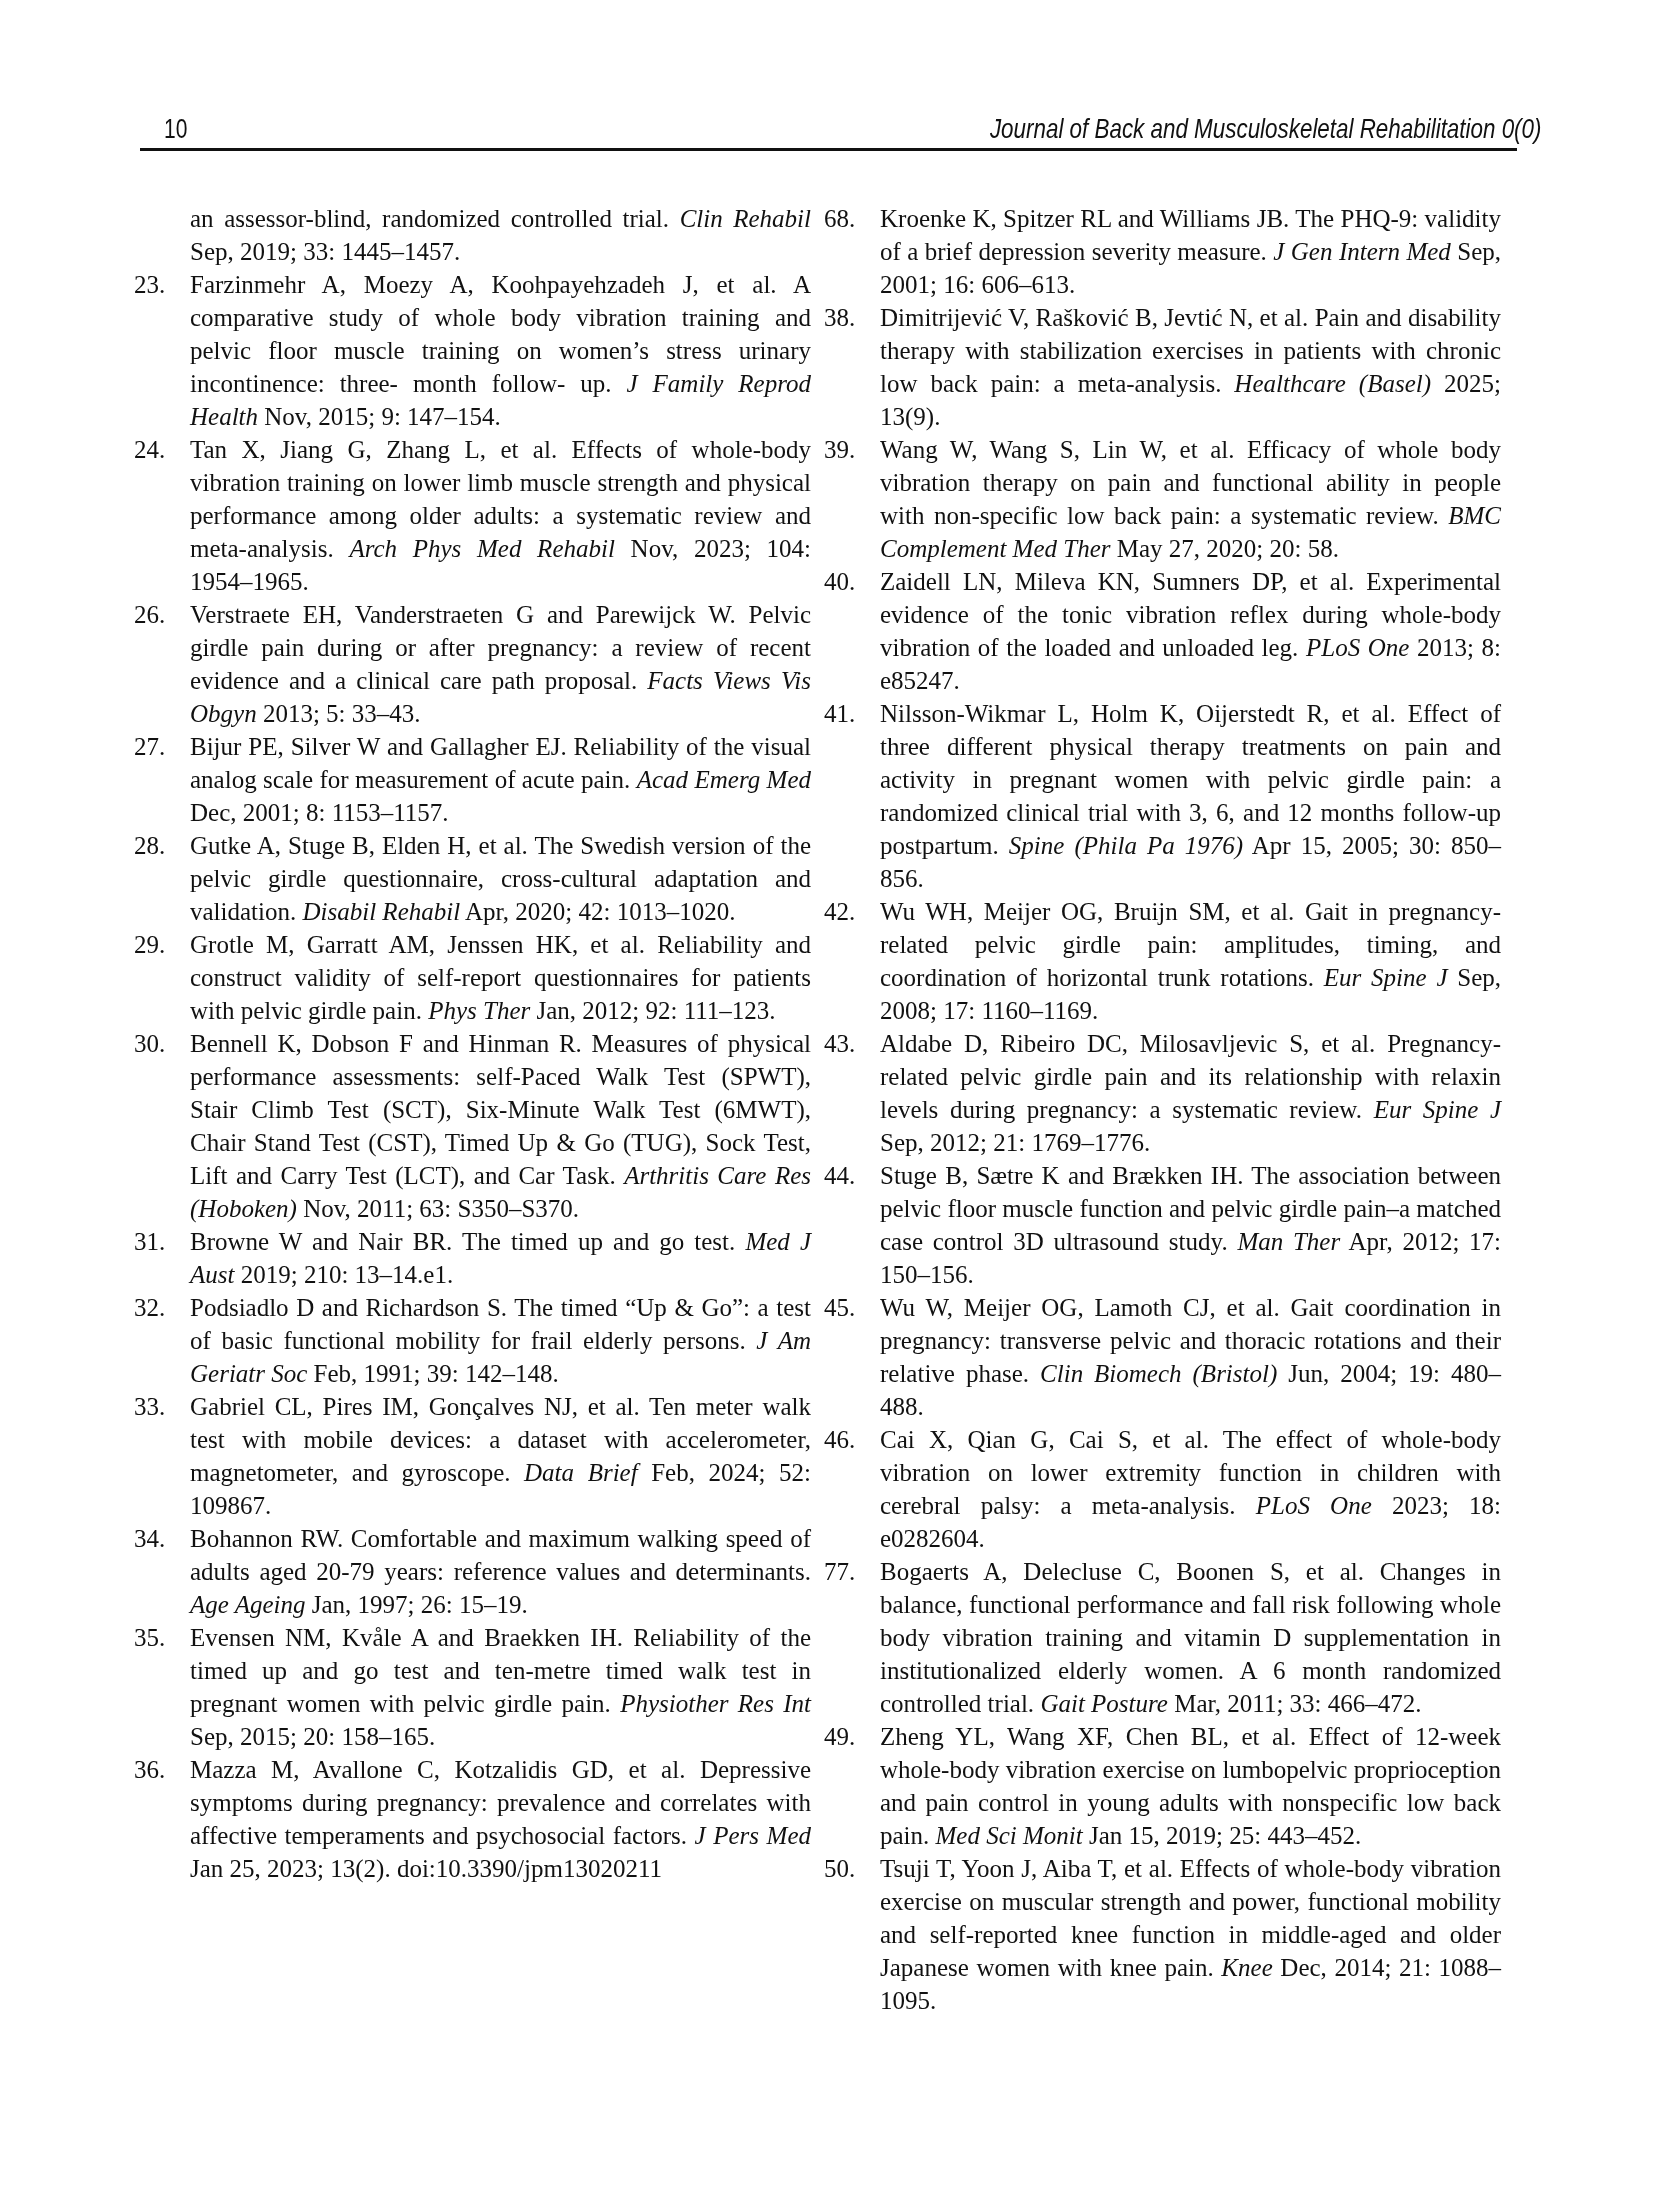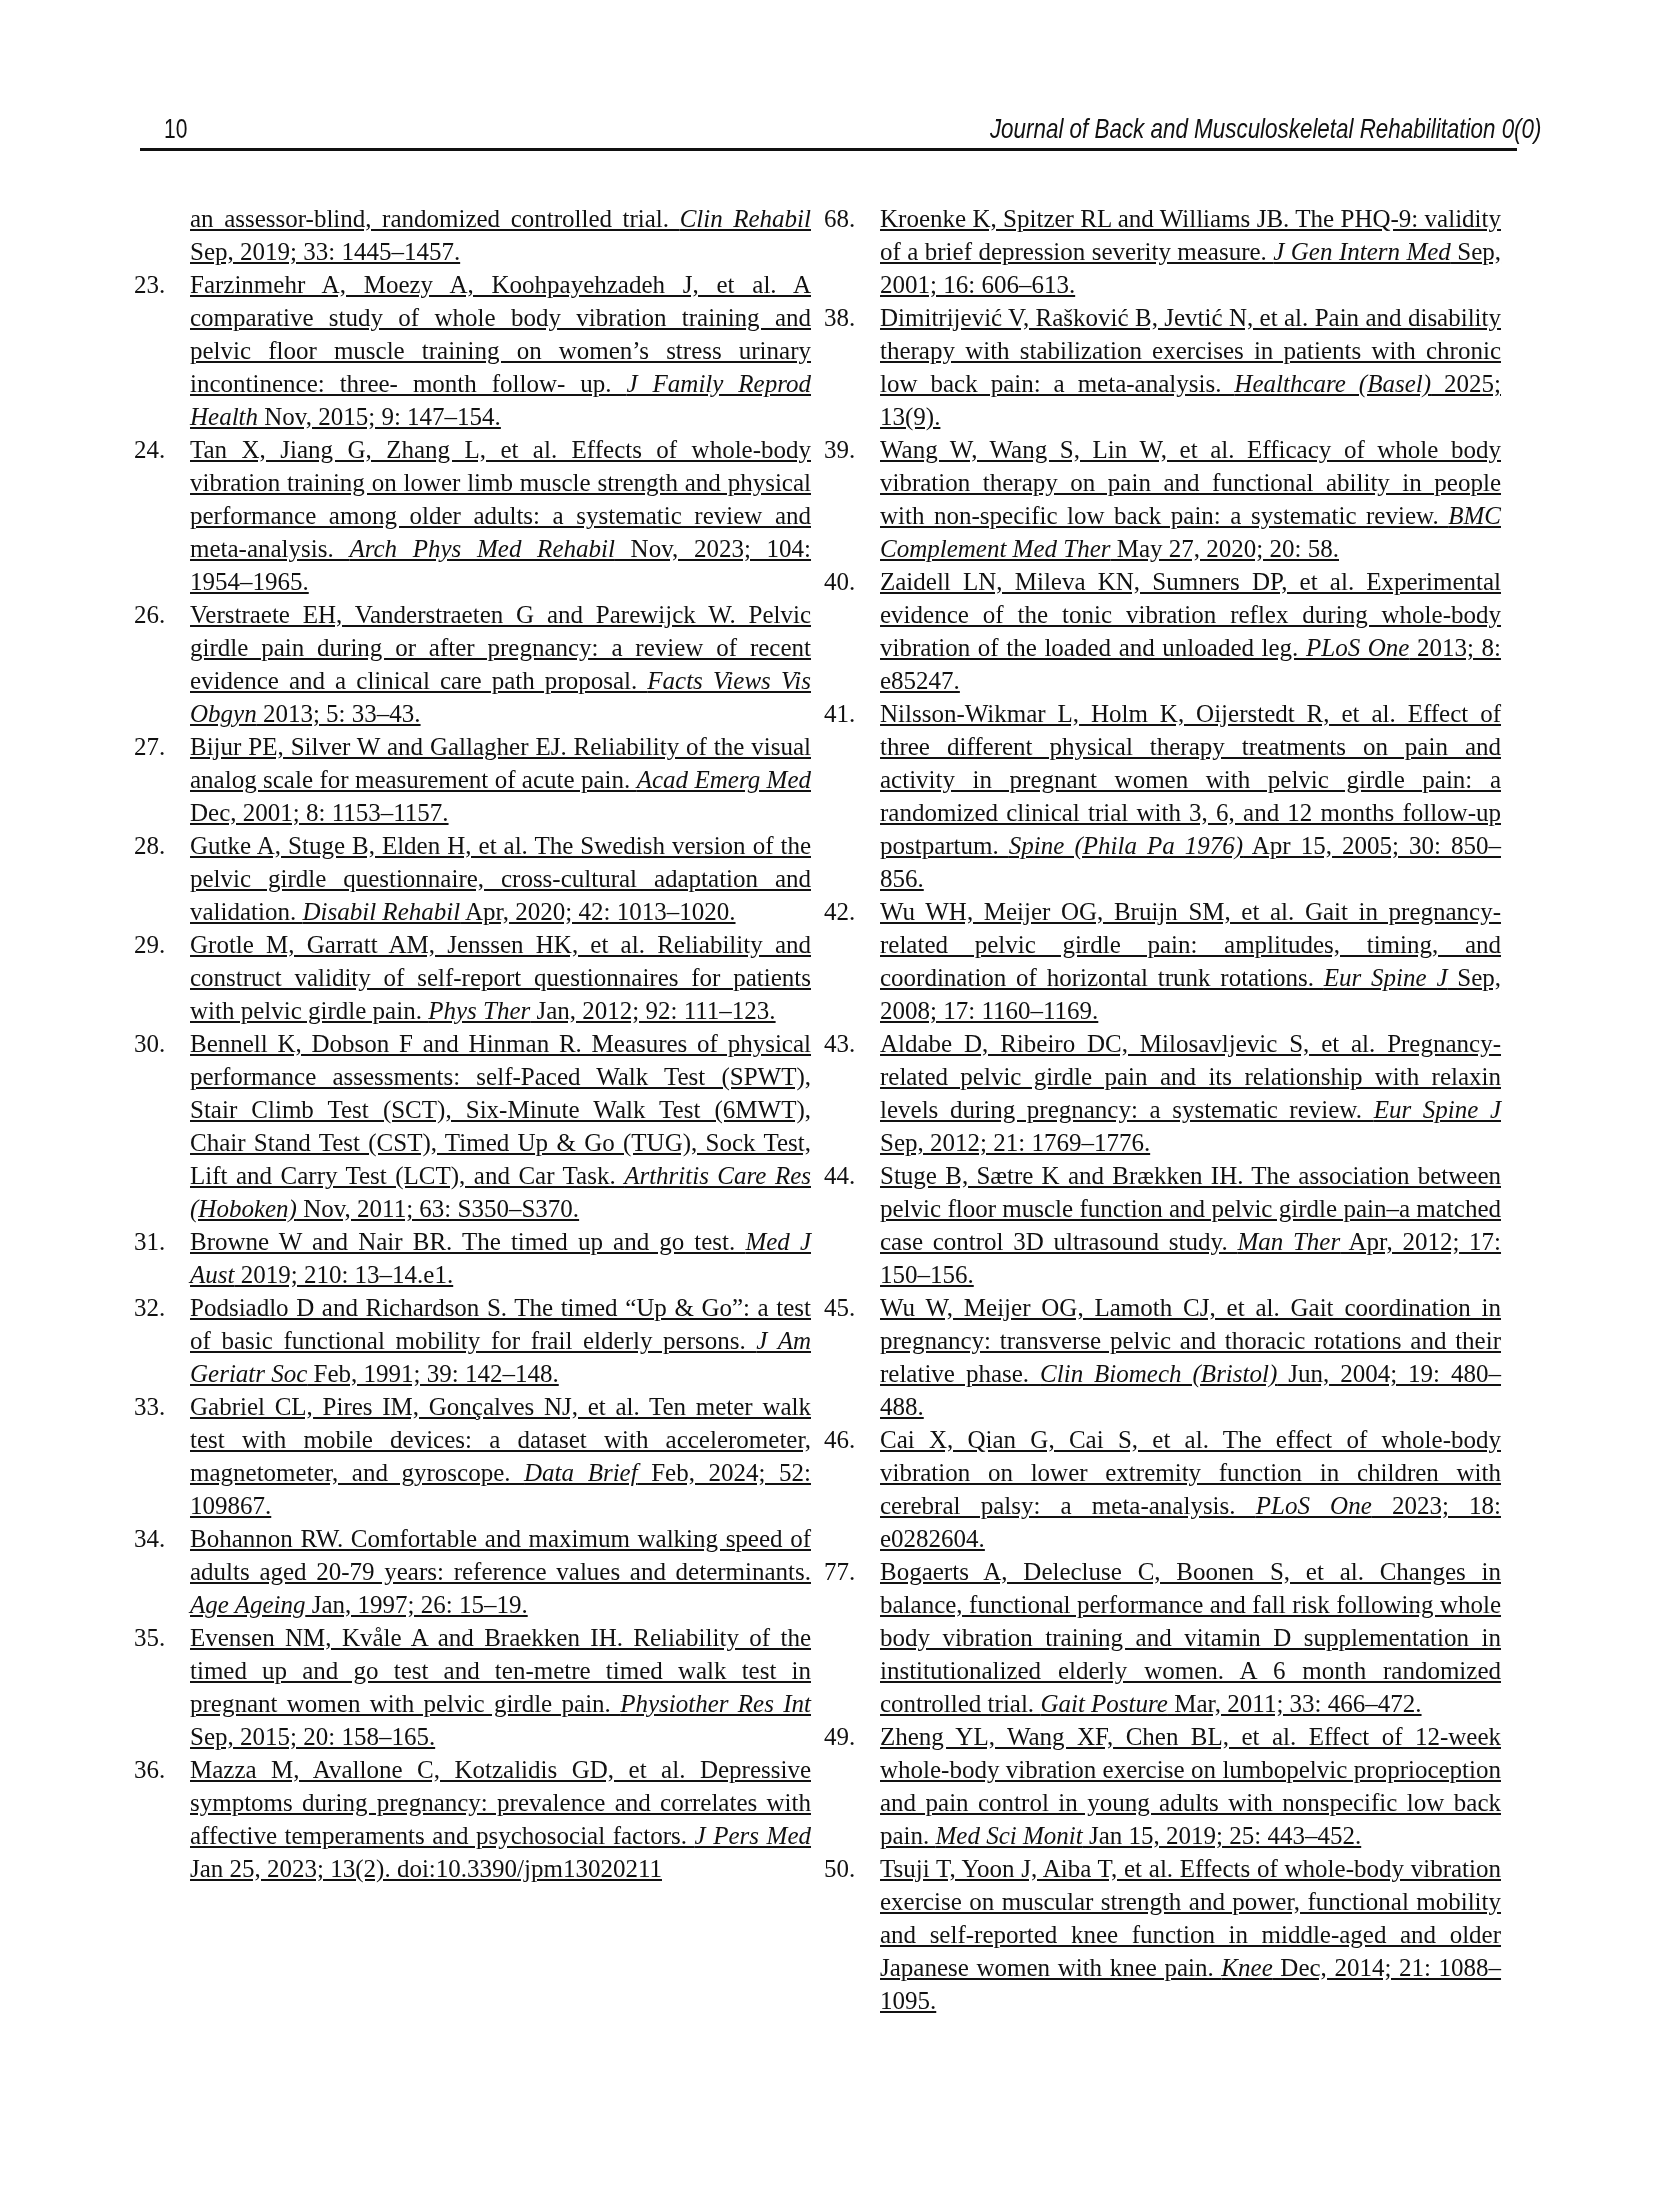--- a/index.html
+++ b/index.html
@@ -21,21 +21,21 @@
     position: absolute; right: 0; top: 6.3px;
     font-family: "Liberation Sans", "DejaVu Sans", sans-serif;
     font-style: italic; font-size: 28px; white-space: nowrap;
     transform: scaleX(0.8); transform-origin: right top;
     color: #111;
   }
   .rule {
     position: absolute; left: 140px; top: 148px; width: 1377px; height: 2.6px; background: #111;
   }
   .col {
-    position: absolute; top: 202px; width: 677px; text-decoration: underline;
+    position: absolute; top: 202px; width: 677px;
   }
   .col.left { left: 134px; }
   .col.right { left: 824px; }
   .ref {
     position: relative; padding-left: 56px;
     font-size: 25px; line-height: 33px;
     text-align: justify; hyphens: manual;
   }
   .ref .num {
     position: absolute; left: 0; top: 0; width: 52px;

